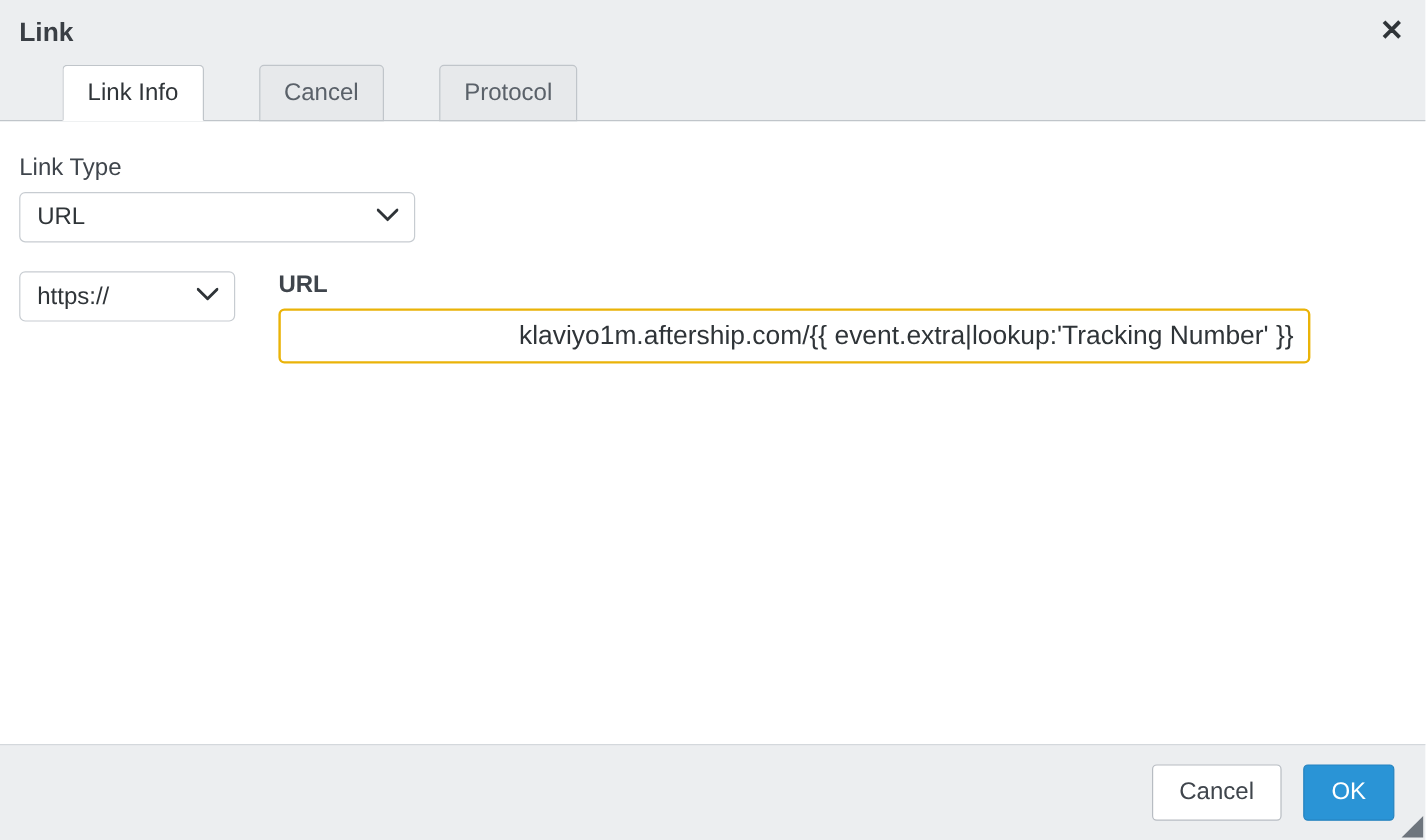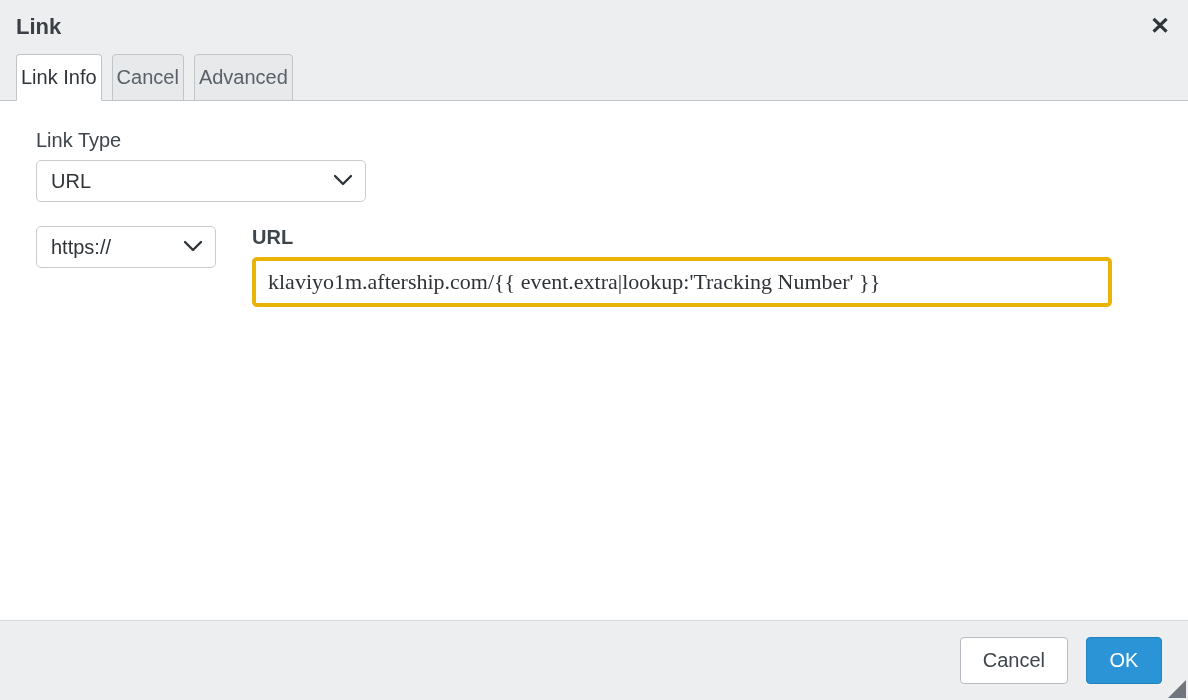--- a/index.html
+++ b/index.html
@@ -44,39 +44,39 @@
       line-height: 1;
       background: none;
       border: none;
     }
     .tabs {
       display: flex;
       gap: 10px;
       margin-bottom: -1px;
     }
     .tab {
-      padding: 11px 4px;
+      padding: 11px 20px;
       font-size: 20px;
       color: #5a6169;
       background: #e7e9eb;
       border: 1px solid #c0c5ca;
       border-top-left-radius: 4px;
       border-top-right-radius: 4px;
       cursor: pointer;
+      margin-left: 36px;
     }
     .tab.active {
       background: #ffffff;
       color: #2f3438;
       border-bottom: 1px solid #ffffff;
     }
     .dialog-body {
       flex: 1;
       background: #ffffff;
       padding: 28px 16px 16px 16px;
-      margin-left: 20px;
     }
     .field-row {
       display: flex;
       gap: 36px;
       margin-bottom: 24px;
       align-items: flex-start;
     }
     .field {
       display: flex;
       flex-direction: column;
@@ -113,27 +113,28 @@
     }
     .chevron {
       position: absolute;
       right: 14px;
       top: 50%;
       transform: translateY(-50%);
       pointer-events: none;
     }
     .text-input {
       background: #ffffff;
-      border: 4px solid #eab308;
+      border: 2px solid #eab308;
       border-radius: 5px;
       padding: 8px 12px;
       font-size: 22px;
       color: #2f3438;
       width: 860px;
-      font-family: Liberation Serif, serif;
+      font-family: Liberation Sans, sans-serif;
+      text-align: right;
     }
     .dialog-footer {
       background: #eceef0;
       border-top: 1px solid #d4d8dc;
       padding: 16px 26px 16px 16px;
       display: flex;
       justify-content: flex-end;
       gap: 18px;
       position: relative;
     }
@@ -173,21 +174,21 @@
 
 <div class="dialog">
   <div class="dialog-header">
     <div class="dialog-title">Link</div>
     <button class="close-btn">
       <span>✕</span>
     </button>
     <div class="tabs">
       <div class="tab active">Link Info</div>
       <div class="tab">Cancel</div>
-      <div class="tab">Advanced</div>
+      <div class="tab">Protocol</div>
     </div>
   </div>
 
   <div class="dialog-body">
     <div class="field-row">
       <div class="field">
         <label class="field-label">Link Type</label>
         <div class="select-wrap">
           <select class="select select-linktype">
             <option>URL</option>

